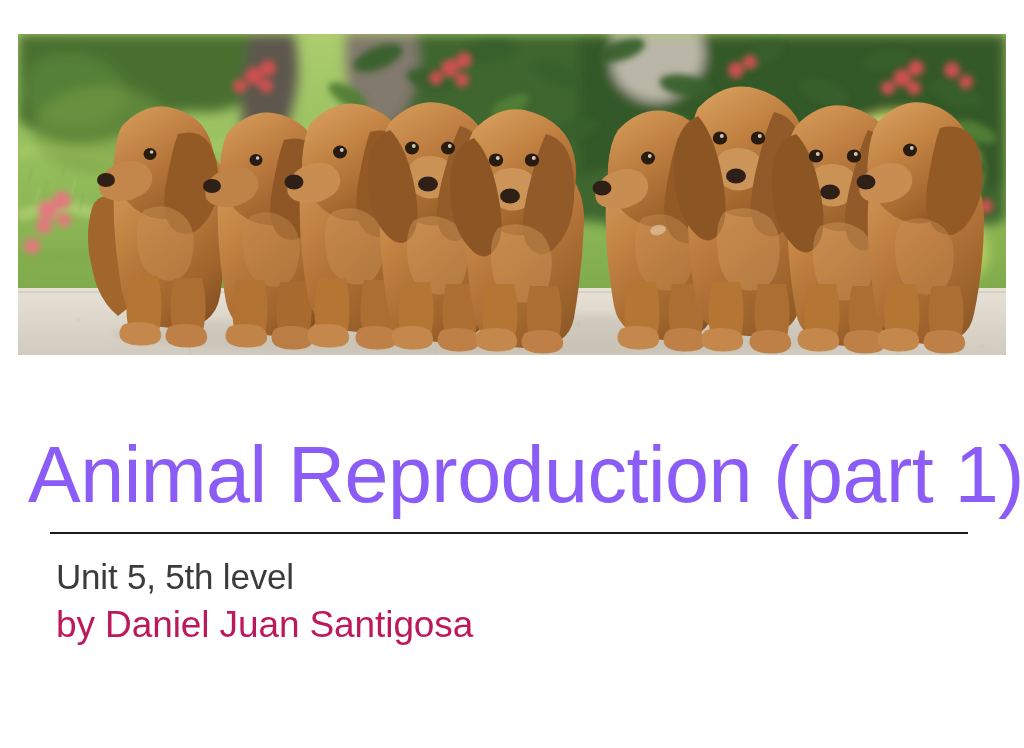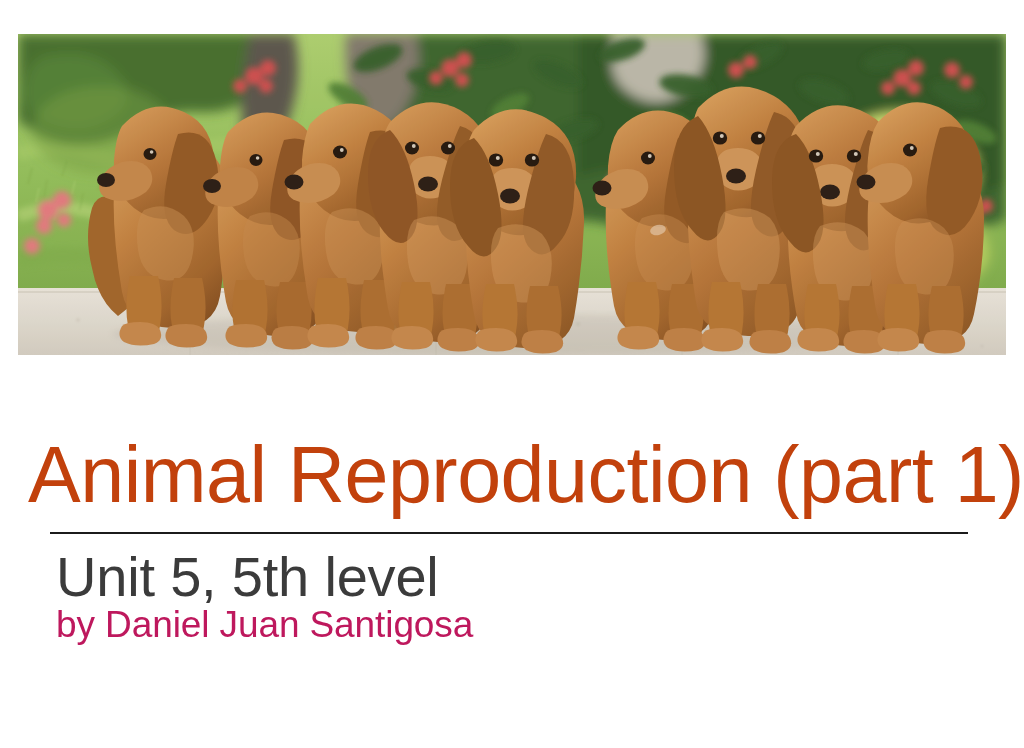--- a/index.html
+++ b/index.html
@@ -47,21 +47,21 @@
     width: 1024px;
   }
   .slide-title {
     margin: 0;
     padding: 0 22px 0 28px;
     font-family: "Liberation Sans", sans-serif;
     font-weight: 400;
     font-size: 79px;
     line-height: 86px;
     letter-spacing: -0.5px;
-    color: #c2410c;
+    color: #8b5cf6;
     white-space: nowrap;
   }
   .title-rule {
     position: absolute;
     left: 50px;
     top: 100px;
     width: 918px;
     height: 2px;
     background: #1b1b1b;
   }
@@ -70,21 +70,21 @@
   .subtitle-block {
     position: absolute;
     left: 56px;
     top: 552px;
     width: 900px;
   }
   .subtitle-main {
     margin: 0;
     font-family: "Liberation Sans", sans-serif;
     font-weight: 400;
-    font-size: 56px;
+    font-size: 35px;
     line-height: 50px;
     letter-spacing: -0.2px;
     color: #3b3b3b;
     white-space: nowrap;
   }
   .subtitle-author {
     margin: 0;
     padding-top: 2px;
     font-family: "Liberation Sans", sans-serif;
     font-weight: 400;

